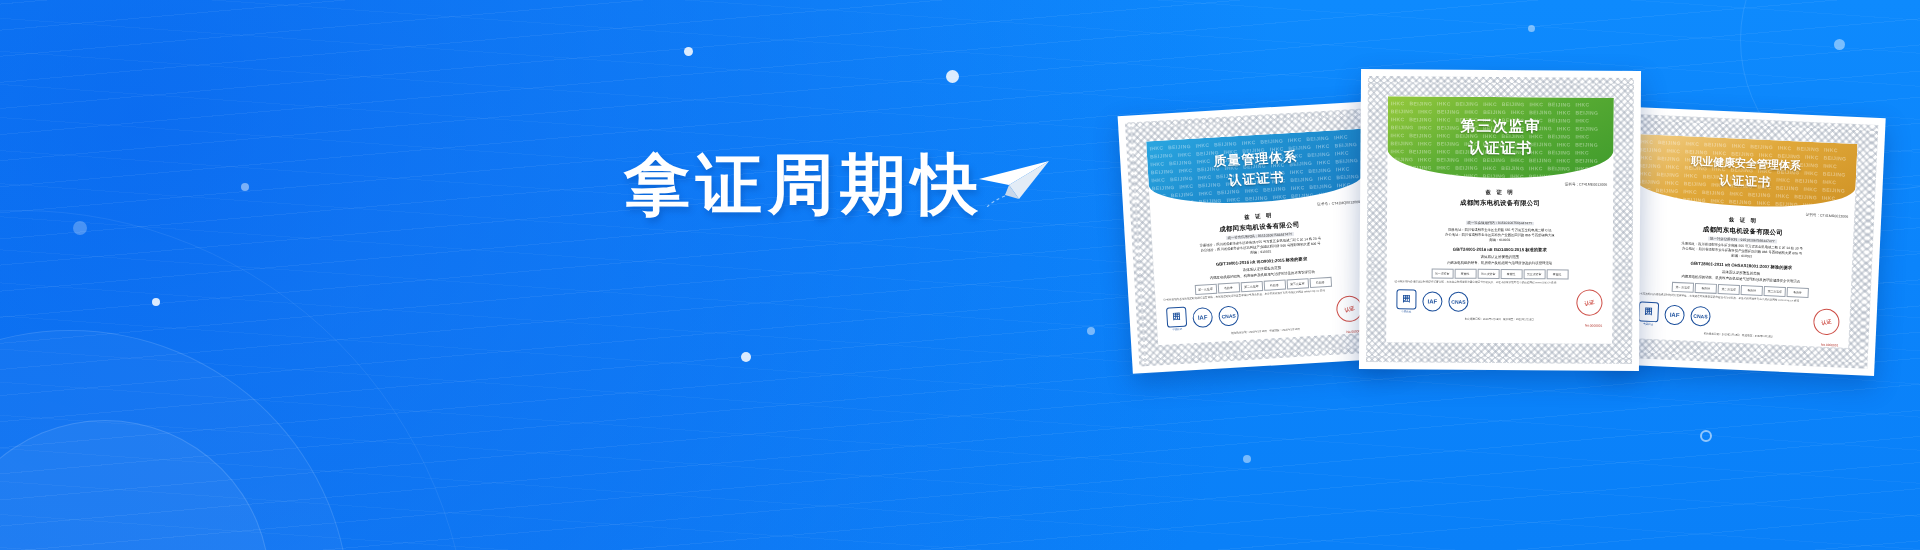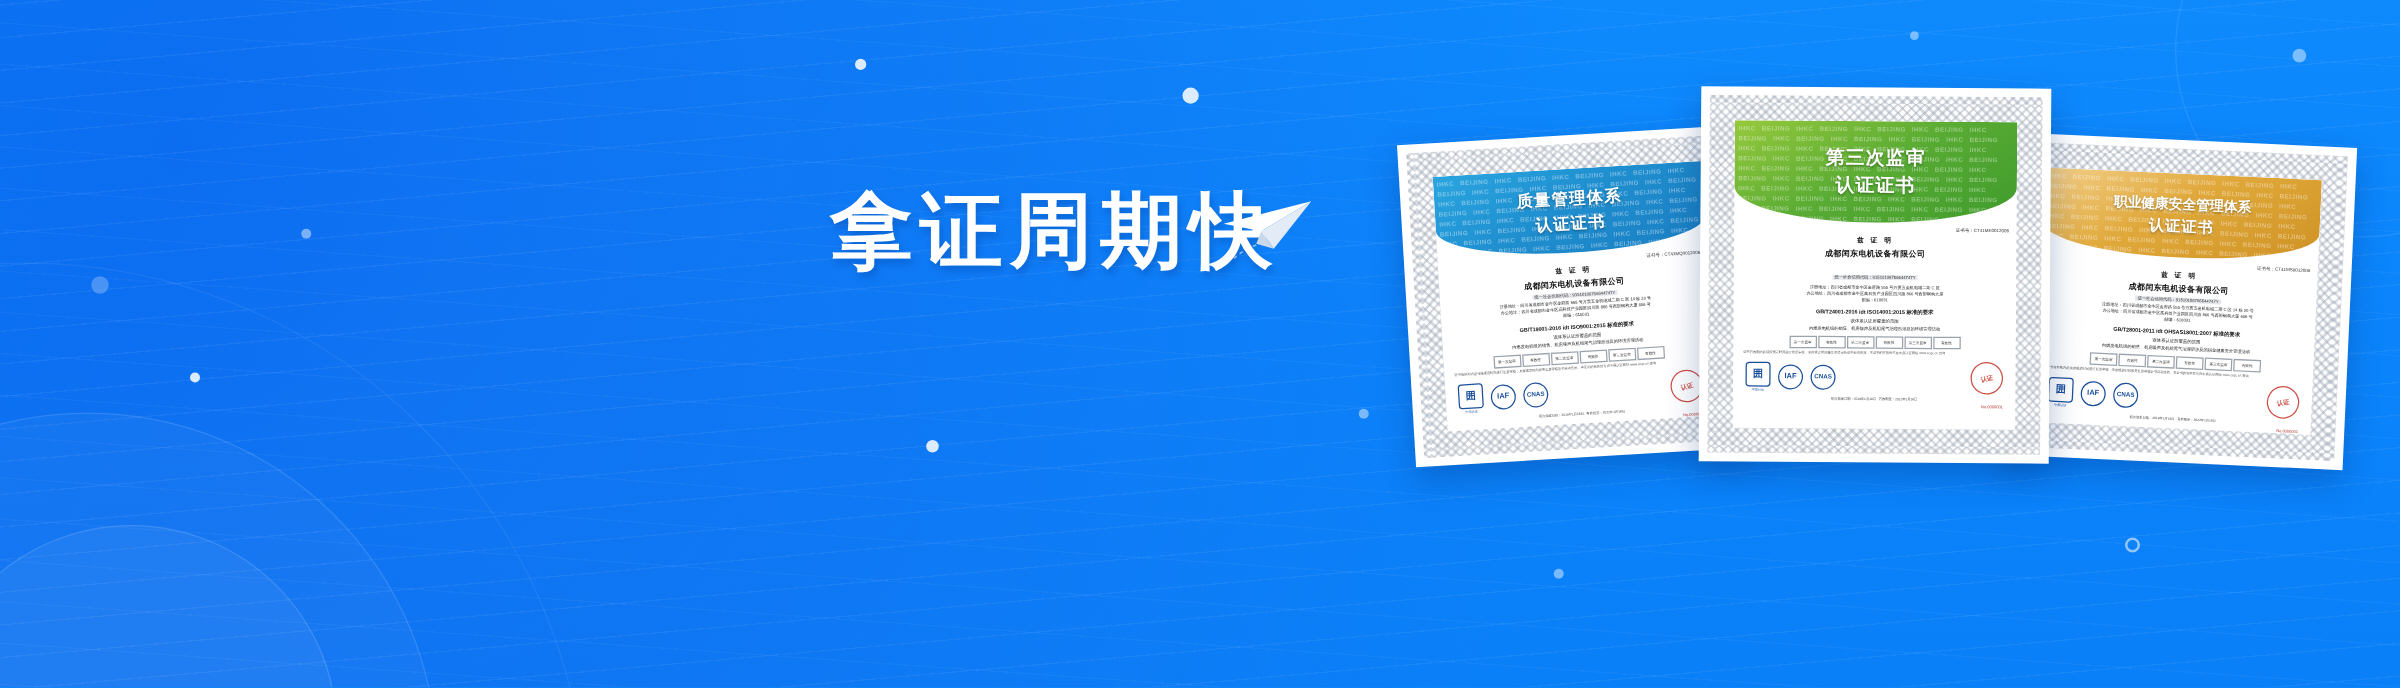--- a/index.html
+++ b/index.html
@@ -54,21 +54,21 @@
   .arc.a4 { width:300px; height:300px; right:-120px; top:-110px; border-color:rgba(255,255,255,0.10); }
 
   
   .dot { position:absolute; border-radius:50%; background:rgba(255,255,255,0.85); pointer-events:none; }
   .dot.soft { background:rgba(255,255,255,0.45); }
   .dot.ring { background:transparent; border:2px solid rgba(255,255,255,0.55); }
 
   
   .headline {
     position:absolute;
-    left:664px; top:140px;
+    left:624px; top:140px;
     width:620px;
   }
   .headline-line {
     font-family:"Liberation Sans","DejaVu Sans",sans-serif;
     font-weight:bold;
     font-size:66px;
     line-height:88px;
     letter-spacing:6px;
     color:#ffffff;
     text-shadow:2px 4px 6px rgba(0,50,130,0.28);

